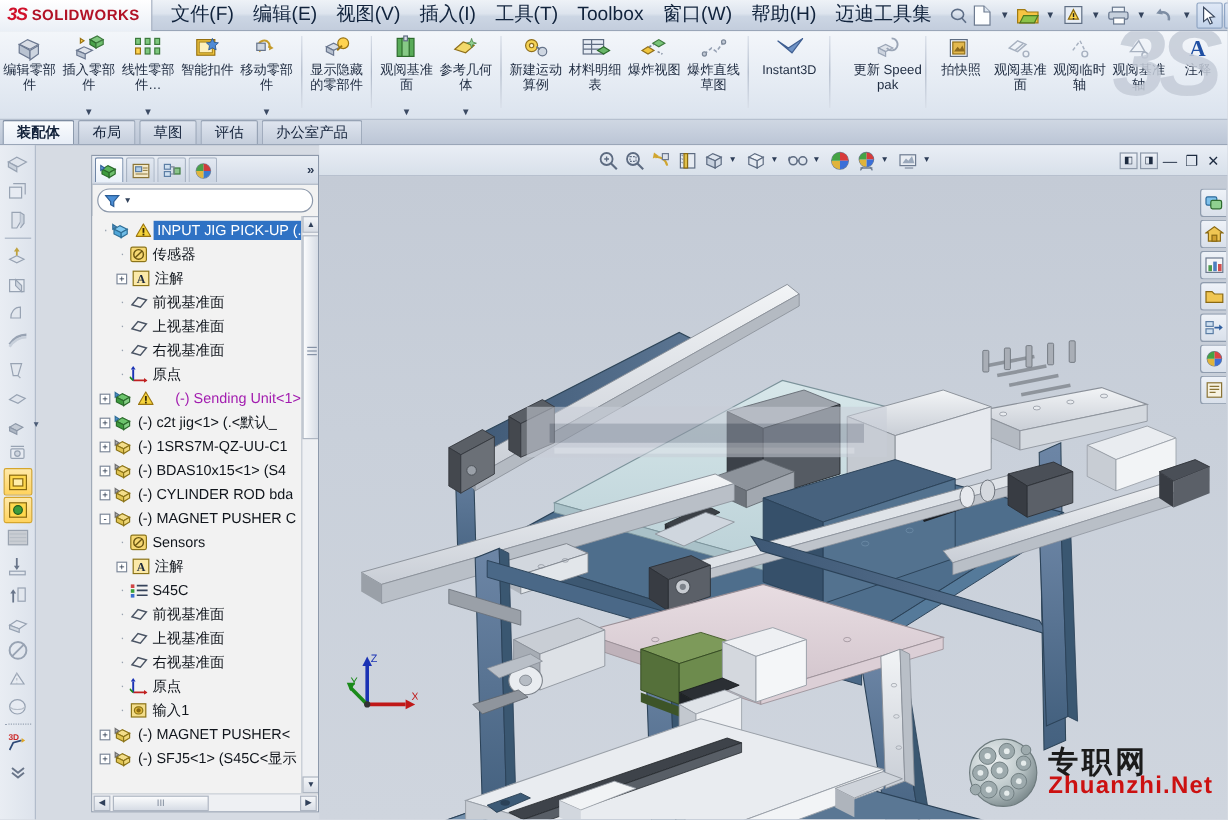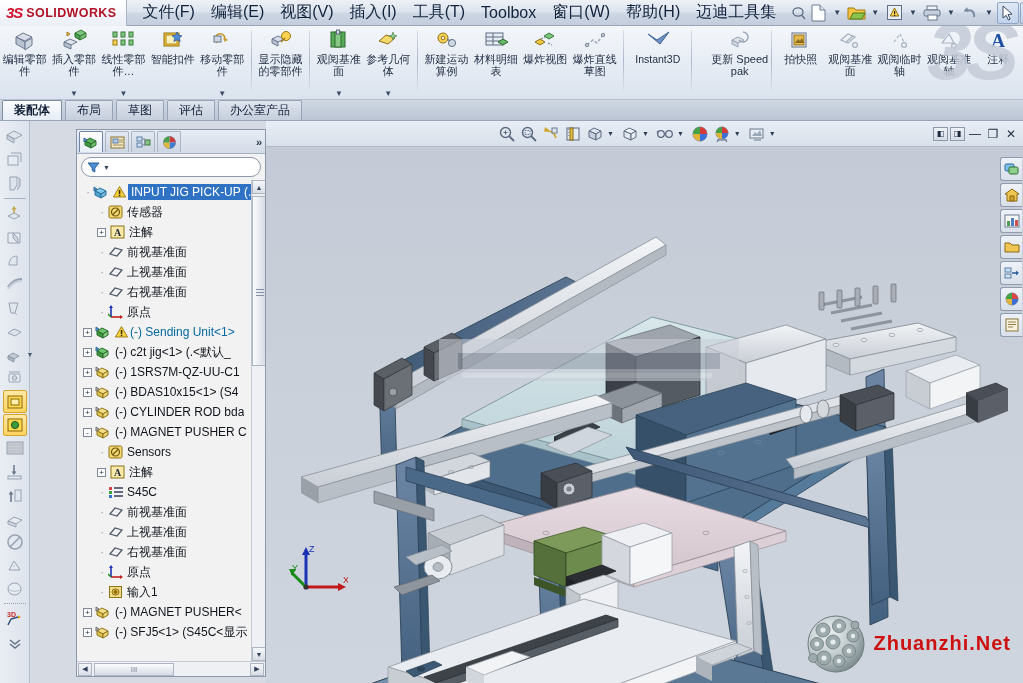--- a/index.html
+++ b/index.html
@@ -108,21 +108,21 @@
   .trow { height:20px; display:flex; align-items:center; white-space:nowrap; font-size:12px; color:#10151c; }
   .trow .exp {
     width:9px; height:9px; border:1px solid #7c8798; background:#fff; font-size:8px; line-height:7px;
     text-align:center; color:#14233a; margin-right:3px; flex:0 0 auto;
   }
   .trow .dots { width:10px; color:#99a3b0; font-size:11px; text-align:center; flex:0 0 auto;}
   .trow .ic { width:17px; height:16px; margin-right:3px; flex:0 0 auto; display:flex; align-items:center; justify-content:center;}
   .trow .tx { overflow:hidden; }
   .trow.sel .tx { background:#2f72c4; color:#fff; padding:1px 3px; }
   .trow .warn { margin-right:2px; }
-  .trow .dim { color:#0369a1; }
+  .trow .dim { color:#a21caf;margin-left:16px; }
   .tree-vscroll {
     position:absolute; right:0; top:0; width:14px; height:100%;
     background:#eef0f3; border-left:1px solid #c3c9d2;
   }
   .tvs-btn { width:14px; height:14px; background:linear-gradient(to bottom,#f4f6f9,#d9dee6); border:1px solid #aeb6c2;
              display:flex; align-items:center; justify-content:center; font-size:7px; color:#30405a;}
   .tvs-thumb { position:absolute; top:16px; width:14px; height:170px; background:linear-gradient(to right,#fbfcfd,#d6dce5);
                border:1px solid #aeb6c2; }
   .tvs-grip { position:absolute; top:92px; left:3px; width:8px; height:9px; }
   .tvs-grip div { height:1px; background:#8592a6; margin-bottom:2px;}
@@ -1381,20 +1381,21 @@
             <circle cx="34" cy="13" r="2.4"></circle>
             <circle cx="48" cy="23" r="2.2"></circle>
           <circle cx="12" cy="31" r="2.4"></circle>
             <circle cx="28" cy="29" r="2.6"></circle>
             <circle cx="44" cy="38" r="2.4"></circle>
           <circle cx="19" cy="45" r="2.6"></circle>
             <circle cx="34" cy="48" r="2.2"></circle>
         </g>
       </svg>
       <div class="txt">
+        <span class="cn">专职网</span>
         <span class="en">Zhuanzhi.Net</span>
       </div>
     </div>
   </div>
 
   <div class="taskpane">
     <div class="tp">
       <svg width="16" height="14" viewBox="0 0 16 14">
           <rect x="1" y="2" width="9" height="7" rx="1.4" fill="#7ec0ea" stroke="#2c6a9b"></rect>
           <rect x="5" y="5" width="9" height="7" rx="1.4" fill="#8fd08f" stroke="#2f6c2f"></rect>

